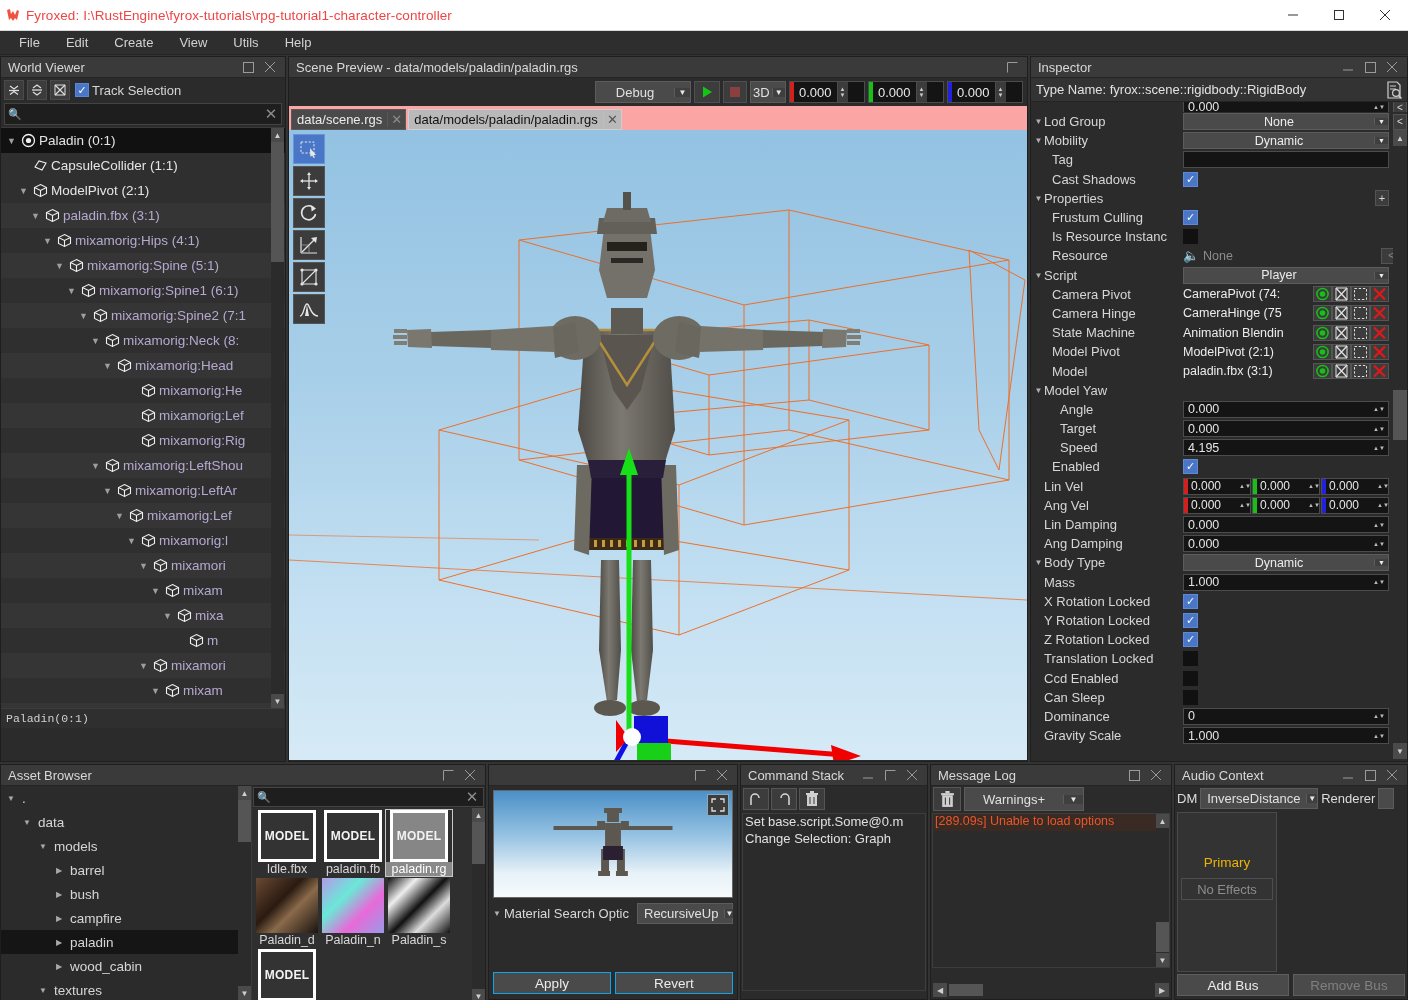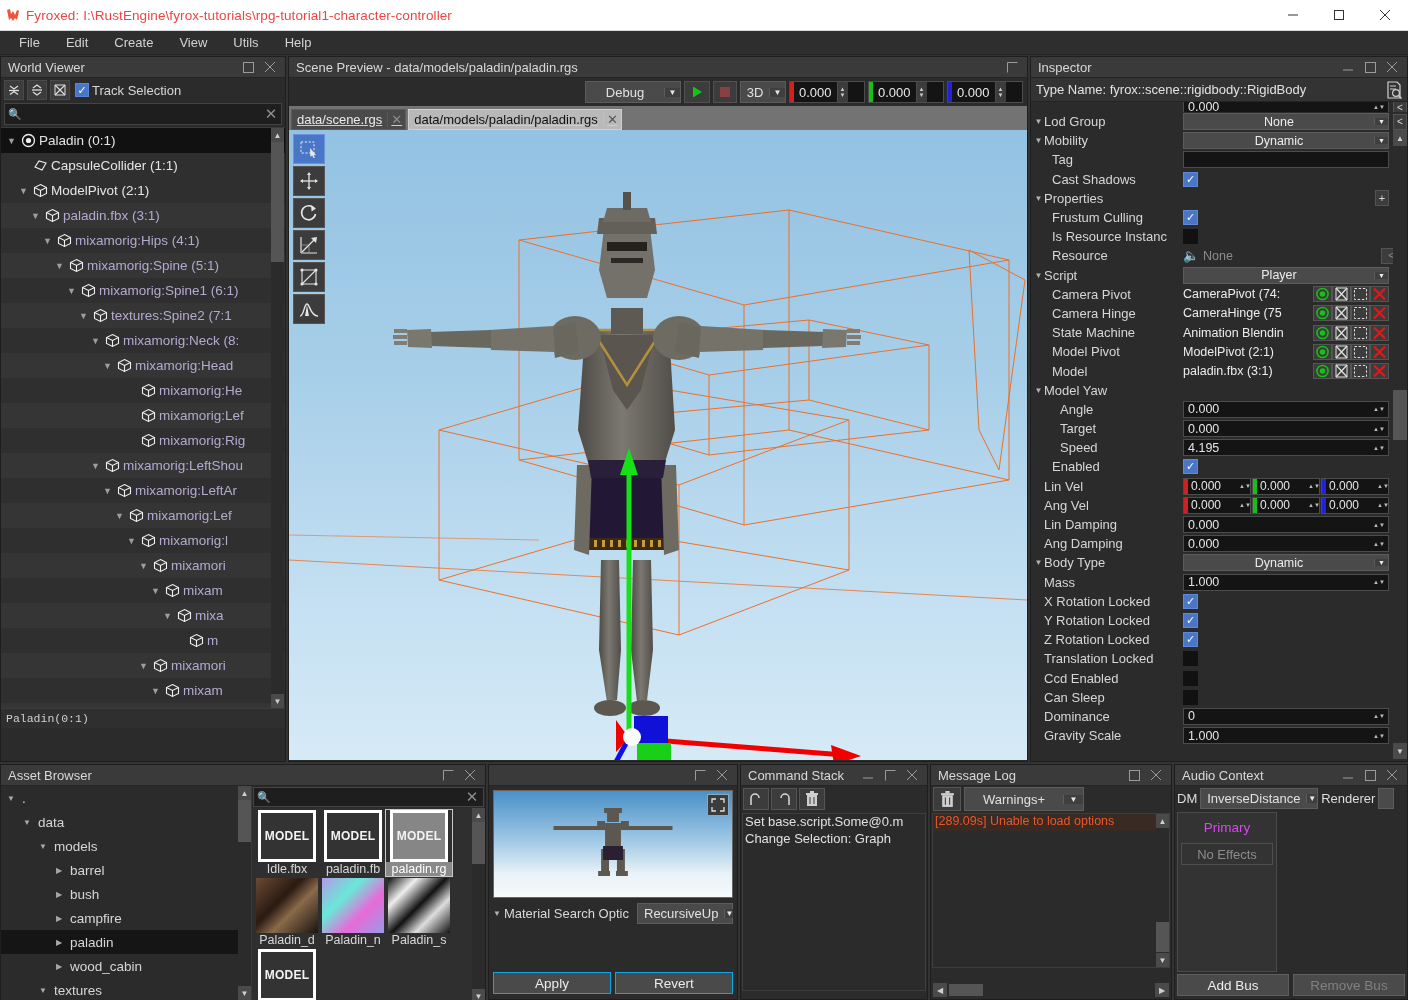--- a/index.html
+++ b/index.html
@@ -78,21 +78,21 @@
   .combo { height:22px; background:#4a4a4a; border:1px solid #5c5c5c; display:flex; align-items:center; color:#e0e0e0; font-size:13px;}
   .combo .cval { flex:1; text-align:center; padding:0 6px; }
   .combo .carrow { width:16px; text-align:center; font-size:8px; color:#e8e8e8; border-left:1px solid #5c5c5c; background:#3f3f3f;}
   .playbtn { width:26px; height:22px; background:#3c3c3c; border:1px solid #505050; display:flex; align-items:center; justify-content:center;}
   .stopbtn { width:24px; height:22px; background:#3c3c3c; border:1px solid #505050; display:flex; align-items:center; justify-content:center;}
   .numfield { height:22px; display:flex; align-items:center; background:#141414; border:1px solid #4c4c4c;}
   .numfield .axis { width:4px; align-self:stretch;}
   .numfield .nv { padding:0 5px; font-size:13px; color:#e8e8e8; }
   .numfield .spin { width:11px; align-self:stretch; display:flex; flex-direction:column; justify-content:center; align-items:center;
       background:#3c3c3c; border-left:1px solid #4c4c4c; color:#ccc; font-size:6px; line-height:6px;}
-  .tabsrow { height:24px; display:flex; align-items:flex-end; background:#737373; padding-left:2px;text-decoration:underline;}
+  .tabsrow { height:24px; display:flex; align-items:flex-end; background:#fca5a5; padding-left:2px;}
   .tab { height:21px; display:flex; align-items:center; background:#4a4a4a; border:1px solid #5a5a5a; margin-right:2px; color:#ececec; font-size:13px;}
   .tab.active { background:#b9b9b9; color:#111; border-color:#cfcfcf;}
   .tab .tlbl { padding:0 5px; }
   .tab .tx { width:18px; text-align:center; color:#8d8d8d; font-size:13px; border-left:1px solid rgba(255,255,255,.08);}
   .tab.active .tx { color:#555; }
   .viewport { position:relative; width:100%; height:630px; overflow:hidden;
      background:linear-gradient(#9ec9e6 0%, #a8cfe9 35%, #bcdcf0 70%, #cfe6f4 100%); }
   .vp-tools { position:absolute; left:4px; top:4px; width:32px; display:flex; flex-direction:column; gap:2px; z-index:5;}
   .vtool { width:32px; height:30px; background:#3c3c3c; border:1px solid #555; display:flex; align-items:center; justify-content:center;}
   .vtool.on { background:#4a76c8; border-color:#6a93d8;}
@@ -173,21 +173,21 @@
   .ml-list { position:relative; margin:1px; height:155px; background:#2b2b2b; border:1px solid #3d3d3d; overflow:hidden;}
   .ml-item { height:17px; font-size:12.5px; color:#e8572a; white-space:nowrap; padding-left:2px; background:#3a2a24;}
   .hscroll { position:absolute; left:2px; right:2px; bottom:2px; height:14px; background:#2b2b2b; display:flex; align-items:center;}
   .hscroll .harr { width:14px; height:14px; background:#4a4a4a; color:#d0d0d0; font-size:8px; display:flex; align-items:center; justify-content:center;}
   .hscroll .hthumb { height:12px; width:34px; background:#555; margin-left:2px;}
 
   
   #audio { left:1174px; top:764px; width:234px; height:236px;}
   .ac-row { height:24px; display:flex; align-items:center; gap:3px; padding:8px 2px; font-size:13px; color:#ddd;}
   .bus { margin:2px; width:100px; background:#333; border:1px solid #4a4a4a; height:160px;}
-  .bus .bname { height:28px; display:flex; align-items:center; justify-content:center; font-size:13.5px; color:#d946ef;}
+  .bus .bname { height:28px; display:flex; align-items:center; justify-content:center; font-size:13.5px; color:#eab308;margin-top:35px;}
   .bus .eff { margin:2px 3px; height:22px; border:1px solid #4e4e4e; display:flex; align-items:center; justify-content:center;
      font-size:13px; color:#8c8c8c;}
   .ac-btns { position:absolute; left:2px; right:2px; bottom:3px; display:flex; gap:4px;}
   .ac-btn { flex:1; height:22px; background:#4a4a4a; border:1px solid #5e5e5e; color:#ececec; font-size:13.5px;
      display:flex; align-items:center; justify-content:center;}
   .ac-btn.dis { color:#808080;}
 </style>
 </head>
 <body>
 
@@ -353,21 +353,21 @@
           <span class="lbl">mixamorig:Spine1 (6:1)</span>
         </div>
         <div class="tnode alt" style="padding-left: 76px;">
           <span class="arrow">▼</span>
           <span class="nico">
             <svg width="15" height="15" viewBox="0 0 15 15">
               <path d="M7.5 1.5 L13.5 4.5 L13.5 10.5 L7.5 13.5 L1.5 10.5 L1.5 4.5 Z" fill="none" stroke="#f0f0f0" stroke-width="1.1"></path>
               <path d="M1.5 4.5 L7.5 7.5 L13.5 4.5 M7.5 7.5 L7.5 13.5" fill="none" stroke="#f0f0f0" stroke-width="1.1"></path>
             </svg>
           </span>
-          <span class="lbl">textures:Spine2 (7:1</span>
+          <span class="lbl">mixamorig:Spine2 (7:1</span>
         </div>
         <div class="tnode" style="padding-left: 88px;">
           <span class="arrow">▼</span>
           <span class="nico">
             <svg width="15" height="15" viewBox="0 0 15 15">
               <path d="M7.5 1.5 L13.5 4.5 L13.5 10.5 L7.5 13.5 L1.5 10.5 L1.5 4.5 Z" fill="none" stroke="#f0f0f0" stroke-width="1.1"></path>
               <path d="M1.5 4.5 L7.5 7.5 L13.5 4.5 M7.5 7.5 L7.5 13.5" fill="none" stroke="#f0f0f0" stroke-width="1.1"></path>
             </svg>
           </span>
           <span class="lbl">mixamorig:Neck (8:</span>
@@ -536,21 +536,21 @@
       <div class="playbtn">
         <svg width="14" height="14" viewBox="0 0 14 14">
             <path d="M3 1.5 L12 7 L3 12.5 Z" fill="#16c416"></path>
           </svg>
       </div>
       <div class="stopbtn">
         <svg width="12" height="12" viewBox="0 0 12 12">
             <rect x="1" y="1" width="10" height="10" fill="#8a4040"></rect>
           </svg>
       </div>
-      <div class="combo" style="width:46px">
+      <div class="combo" style="width:36px">
         <span class="cval" style="padding:0 2px">3D</span>
         <span class="carrow">▼</span>
       </div>
       <div class="numfield" style="width:76px">
         <span class="axis" style="background:#d02020"></span>
         <span class="nv">0.000</span>
         <span class="spin">▲<br>▼</span>
       </div>
       <div class="numfield" style="width:76px">
         <span class="axis" style="background:#17c017"></span>

